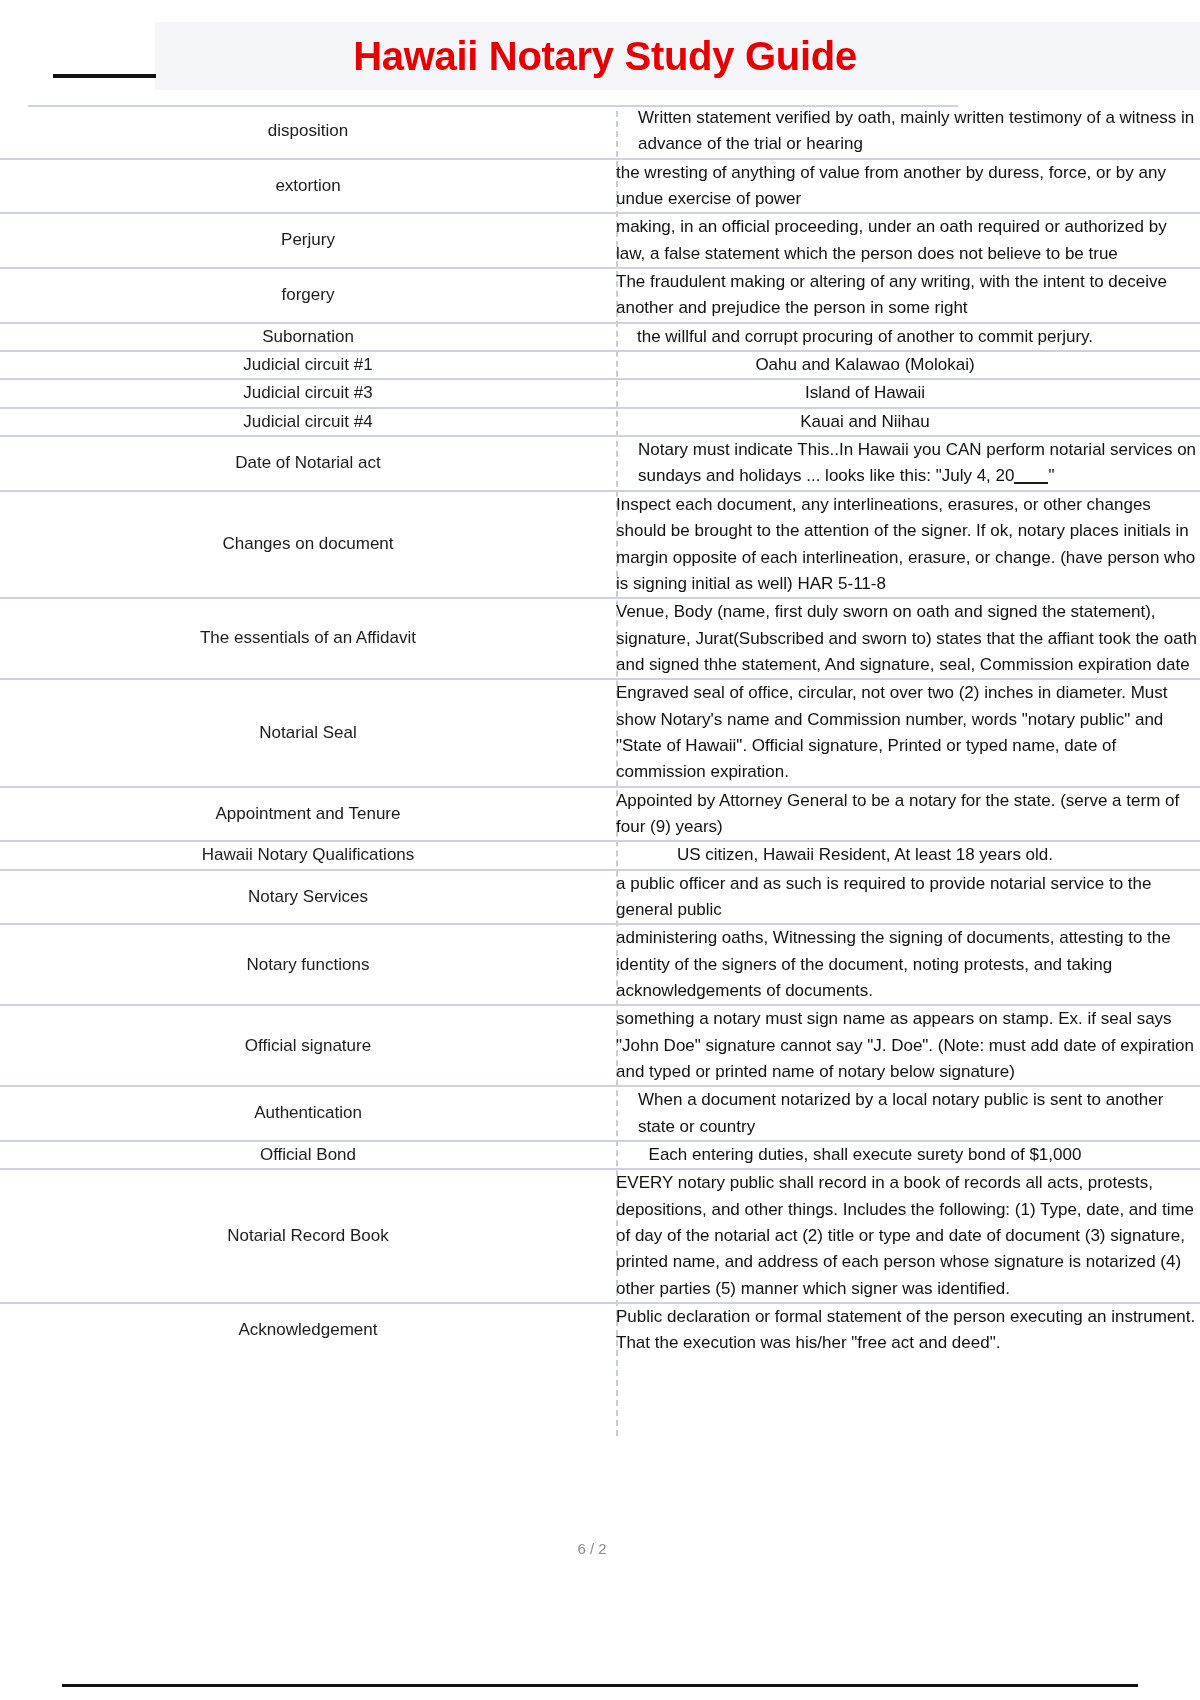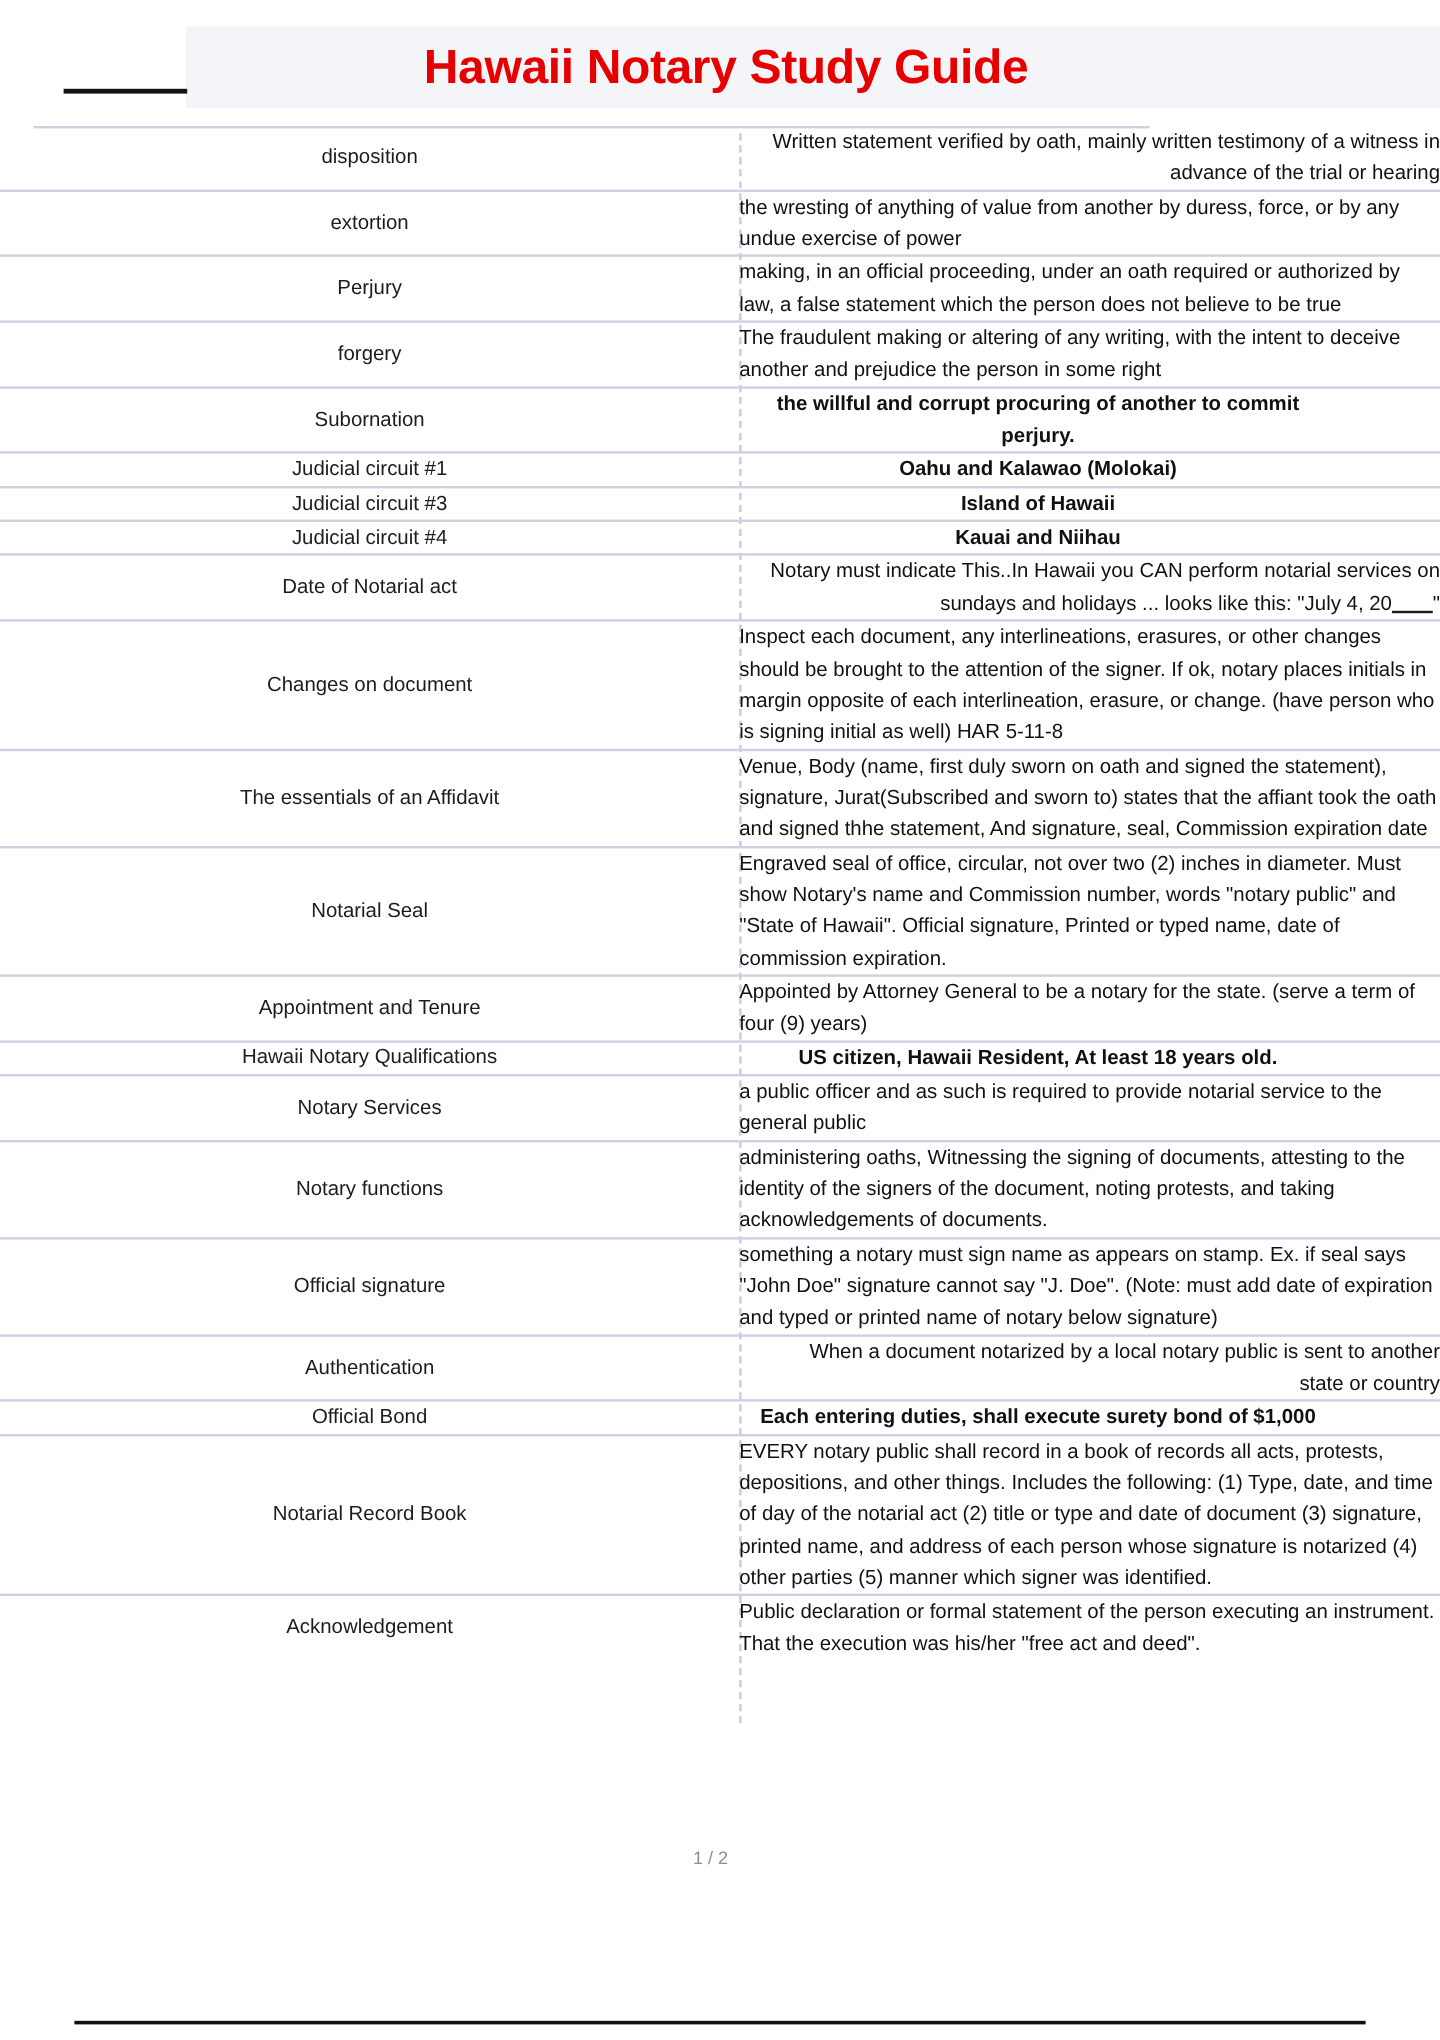--- a/index.html
+++ b/index.html
@@ -119,25 +119,23 @@
     color: #111111;
     line-height: 1.55;
     padding: 7px 92px 7px 10px;
     box-sizing: border-box;
     text-align: left;
   }
   td.def.centered {
     text-align: center;
     padding-left: 10px;
     padding-right: 96px;
-    font-weight: bold;
   }
   td.def.indented {
     padding-left: 22px;
-    text-align: right;
   }
   .blank-line {
     display: inline-block;
     width: 34px;
     border-bottom: 2px solid #1a1a1a;
     vertical-align: -3px;
   }
 
   
   .page-number {
@@ -257,16 +255,16 @@
             <td class="def">EVERY notary public shall record in a book of records all acts, protests, depositions, and other things. Includes the following: (1) Type, date, and time of day of the notarial act (2) title or type and date of document (3) signature, printed name, and address of each person whose signature is notarized (4) other parties (5) manner which signer was identified.</td>
           </tr>
           <tr>
             <td class="term">Acknowledgement</td>
             <td class="def">Public declaration or formal statement of the person executing an instrument. That the execution was his/her "free act and deed".</td>
           </tr>
         </tbody>
     </table>
   </div>
 
-  <div class="page-number">1 / 2</div>
+  <div class="page-number">6 / 2</div>
   <div class="bottom-rule"></div>
 
 </div>
 
 </body></html>

